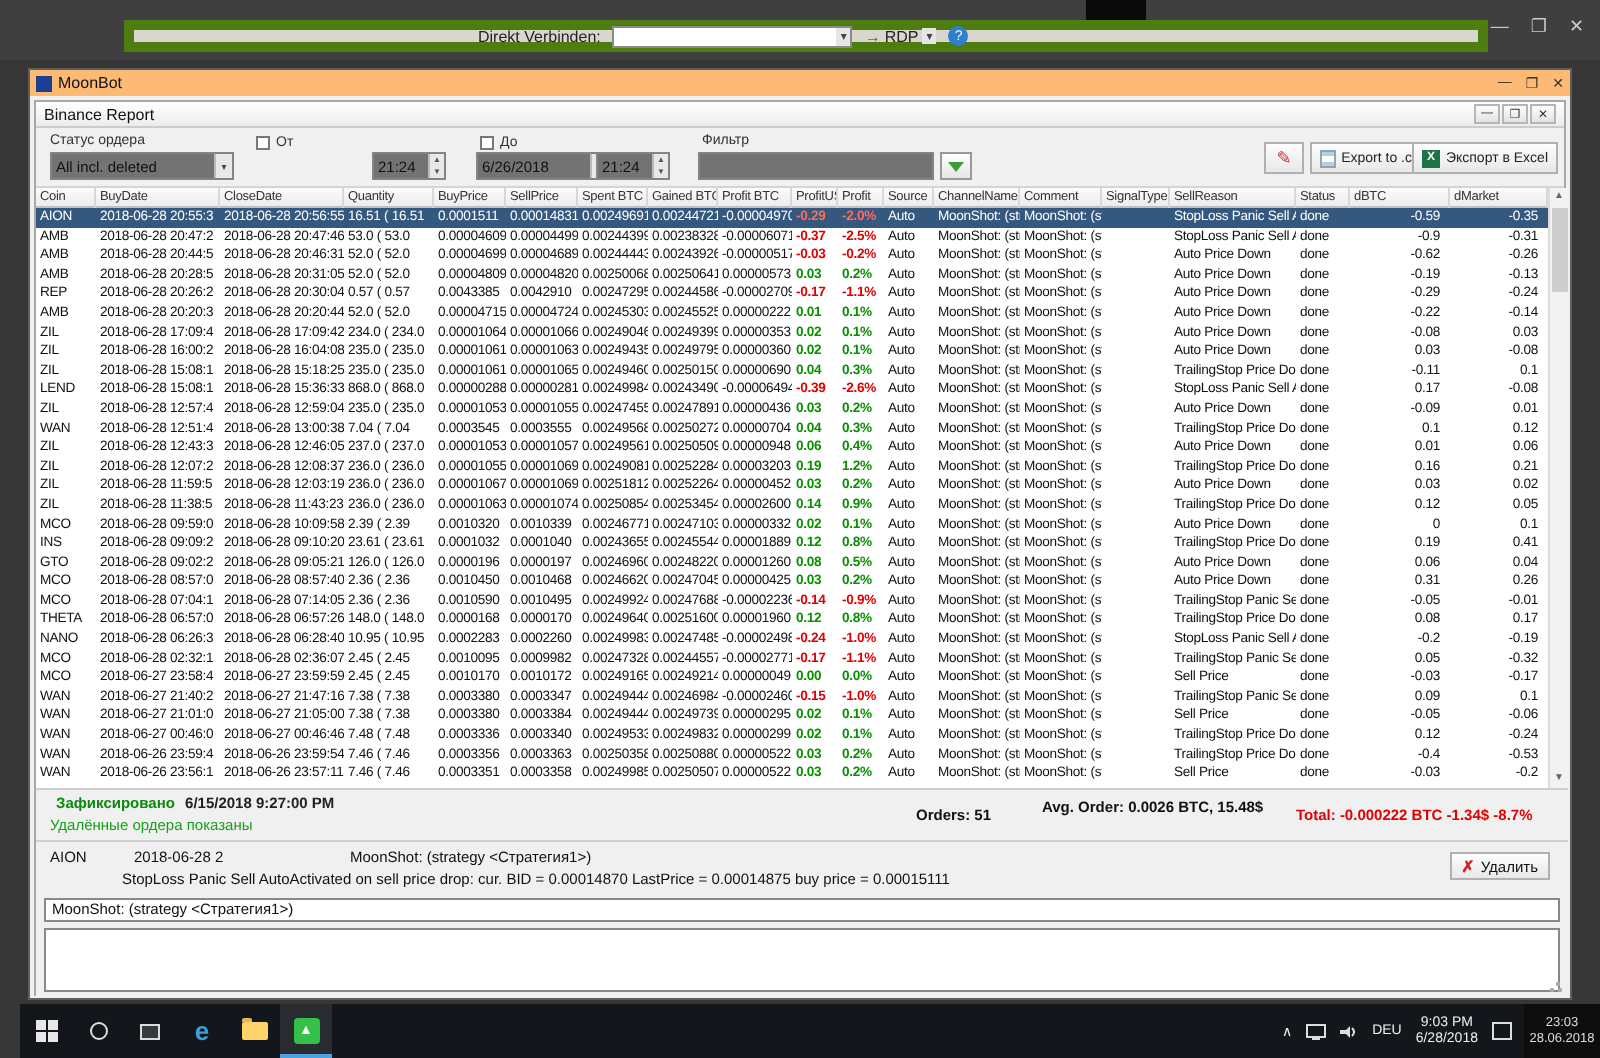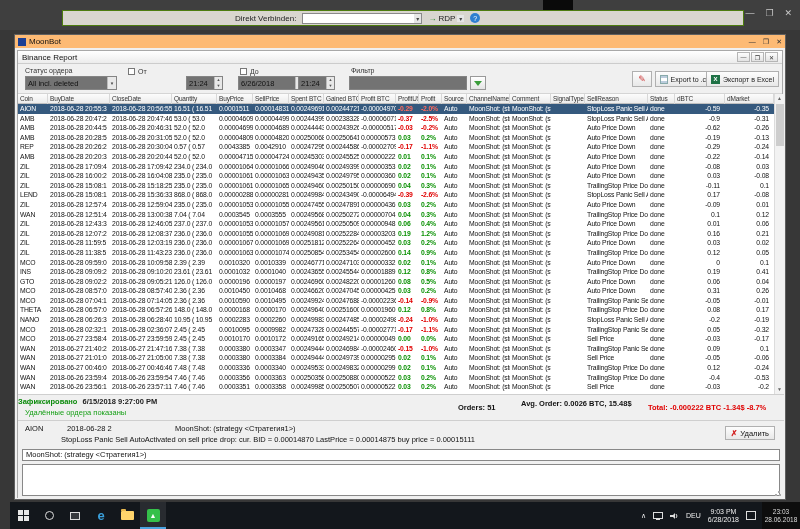--- a/index.html
+++ b/index.html
@@ -2,21 +2,21 @@
 <html><head>
 <meta charset="utf-8">
 <style>
   * { margin:0; padding:0; box-sizing:border-box; }
   html,body { width:800px; height:529px; }
   body { font-family:"Liberation Sans",sans-serif; background:#373737; position:relative; overflow:hidden; }
 
   
   .topband { position:absolute; left:0; top:0; width:100%; height:30px; background:#3f3f3f; }
   .notch { position:absolute; left:543px; top:0; width:30px; height:13px; background:#0a0a0a; }
-  .rdp-bar { position:absolute; left:62px; top:10px; width:682px; height:16px; background:#d9d6cf; border:1px solid #4d7c0f; display:flex; align-items:center; gap:6px; font-size:8px; color:#222; padding:0 6px; }
+  .rdp-bar { position:absolute; left:62px; top:10px; width:682px; height:16px; background:#d9d6cf; border:5px solid #4d7c0f; display:flex; align-items:center; gap:6px; font-size:8px; color:#222; padding:0 6px; }
   .rdp-spacer { width:160px; }
   .rdp-combo { width:120px; height:11px; background:#fff; border:1px solid #8a8a8a; display:flex; justify-content:flex-end; align-items:stretch; }
   .combo-arrow { font-size:6px; color:#444; padding:0 2px; background:#e6e6e6; display:flex; align-items:center; }
   .rdp-go { display:flex; align-items:center; gap:2px; cursor:default; }
   .rdp-go-icon { color:#2d8a2d; font-weight:bold; }
   .rdp-help { width:10px; height:10px; border-radius:50%; background:#2f7fd0; color:#fff; font-size:7px; display:flex; align-items:center; justify-content:center; }
   .host-controls { position:absolute; right:8px; top:8px; display:flex; gap:11px; color:#c9c9c9; font-size:9px; }
 
   
   .moonbot { position:absolute; left:14px; top:34px; width:772px; height:466px; background:#f0f0f0; border:1px solid #5f5f5f; }
@@ -72,21 +72,21 @@
   .tcell.neg { color:#e00000; font-weight:bold; }
   .selected .tcell.neg { color:#ff6a5e; }
   .tcell.num { text-align:right; padding-right:5px; }
   .vscroll { position:absolute; right:0; top:0; width:10px; height:300px; background:#f2f2f2; border-left:1px solid #dcdcdc; }
   .sb-btn { height:9px; font-size:5px; color:#666; text-align:center; line-height:9px; }
   .sb-down { position:absolute; bottom:0; width:100%; }
   .sb-thumb { position:absolute; top:10px; left:1px; width:8px; height:42px; background:#cdcdcd; }
 
   
   .summary { position:absolute; left:0; top:343px; width:766px; height:26px; background:#f0f0f0; border-top:1px solid #cfcfcf; font-size:7.5px; }
-  .sum-fixed { position:absolute; left:0; top:2px; }
+  .sum-fixed { position:absolute; left:10px; top:2px; }
   .sum-fixed .lbl { color:#0a8a0a; font-weight:bold; }
   .sum-fixed .dt { color:#222; font-weight:bold; margin-left:3px; }
   .sum-del { position:absolute; left:7px; top:13px; color:#18a018; }
   .sum-orders { position:absolute; left:440px; top:8px; font-weight:bold; color:#111; }
   .sum-avg { position:absolute; left:503px; top:4px; font-weight:bold; color:#111; }
   .sum-total { position:absolute; left:630px; top:8px; font-weight:bold; color:#e00000; }
 
   
   .detail { position:absolute; left:0; top:369px; width:766px; height:79px; background:#f0f0f0; border-top:1px solid #cfcfcf; font-size:7.5px; color:#111; }
   .d-line1 { position:absolute; left:7px; top:3px; display:flex; }

